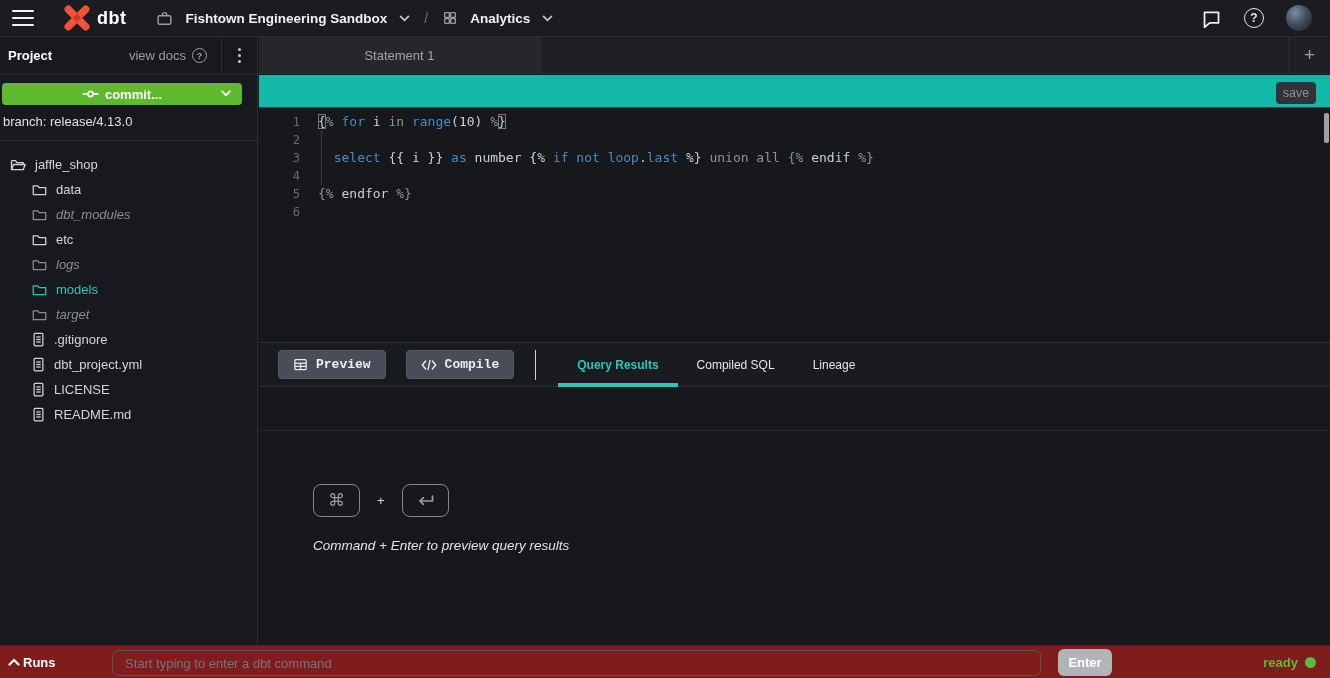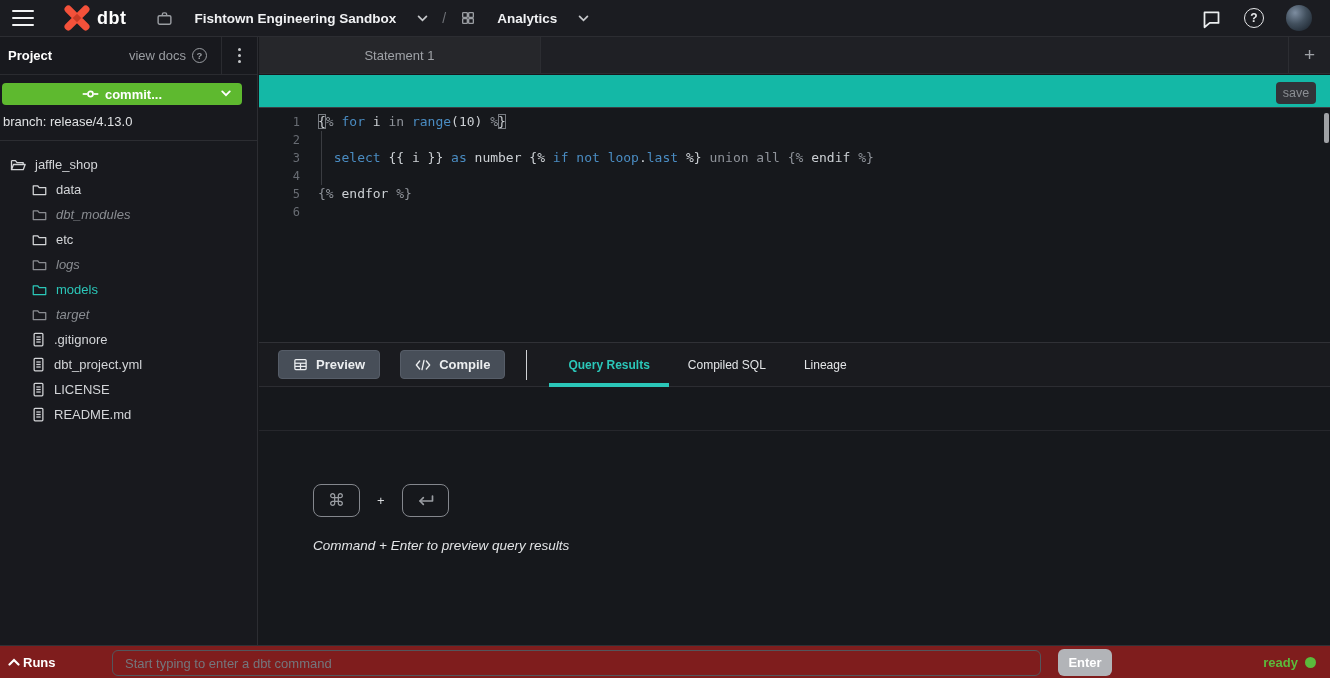--- a/index.html
+++ b/index.html
@@ -14,21 +14,21 @@
   
   #topnav {
     position:absolute; left:0; top:0; width:1330px; height:37px;
     background:#1b1c21; border-bottom:1px solid #2c2d32;
     display:flex; align-items:center;
   }
   .hamburger { margin-left:12px; width:22px; height:16px; display:flex; flex-direction:column; justify-content:space-between; cursor:pointer; }
   .hamburger span { display:block; height:2.4px; background:#f2f3f5; border-radius:2px; }
   .logo-wrap { display:flex; align-items:center; gap:7px; margin-left:30px; }
   .logo-text { font-size:18px; font-weight:bold; color:#ffffff; letter-spacing:.5px; }
-  .nav-crumb { display:flex; align-items:center; gap:21px; }
+  .nav-crumb { display:flex; align-items:center; gap:12px; }
   .nav-crumb.first { margin-left:30px; }
   .crumb-label { font-size:13.5px; font-weight:600; color:#f0f1f3; }
   .nav-slash { color:#6f7277; font-size:14px; margin:0 14px; }
   .nav-right { margin-left:auto; display:flex; align-items:center; gap:22px; margin-right:18px; }
   .help-circle {
     width:20px; height:20px; border:1.6px solid #e7e8ea; border-radius:50%;
     display:flex; align-items:center; justify-content:center;
     font-size:12px; font-weight:bold; color:#e7e8ea; cursor:pointer;
   }
   .avatar {
@@ -117,21 +117,21 @@
 
   
   #panelhead {
     position:absolute; left:259px; top:342px; width:1071px; height:45px;
     background:#1a1b1f; border-top:1px solid #303136; border-bottom:1px solid #2c2d32;
     display:flex; align-items:center;
   }
   .run-btn {
     height:29px; margin-left:19px; padding:0 14px; border-radius:4px; cursor:pointer;
     background:#474e58; border:1px solid #565d68; color:#eceef0;
-    font-size:13px; font-weight:600; font-family:Liberation Sans, sans-serif;
+    font-size:13px; font-weight:600; font-family:Liberation Mono, monospace;
     display:flex; align-items:center; gap:8px;
   }
   .run-btn + .run-btn { margin-left:20px; }
   .vdivider { width:1px; height:30px; background:#cfd1d4; margin-left:21px; }
   .ptabs { display:flex; align-items:stretch; height:100%; margin-left:22px; }
   .ptab {
     position:relative; display:flex; align-items:center; padding:0 19px;
     font-size:12px; color:#e3e5e7; cursor:pointer;
   }
   .ptab.active { color:#2bc7b9; font-weight:bold; }

